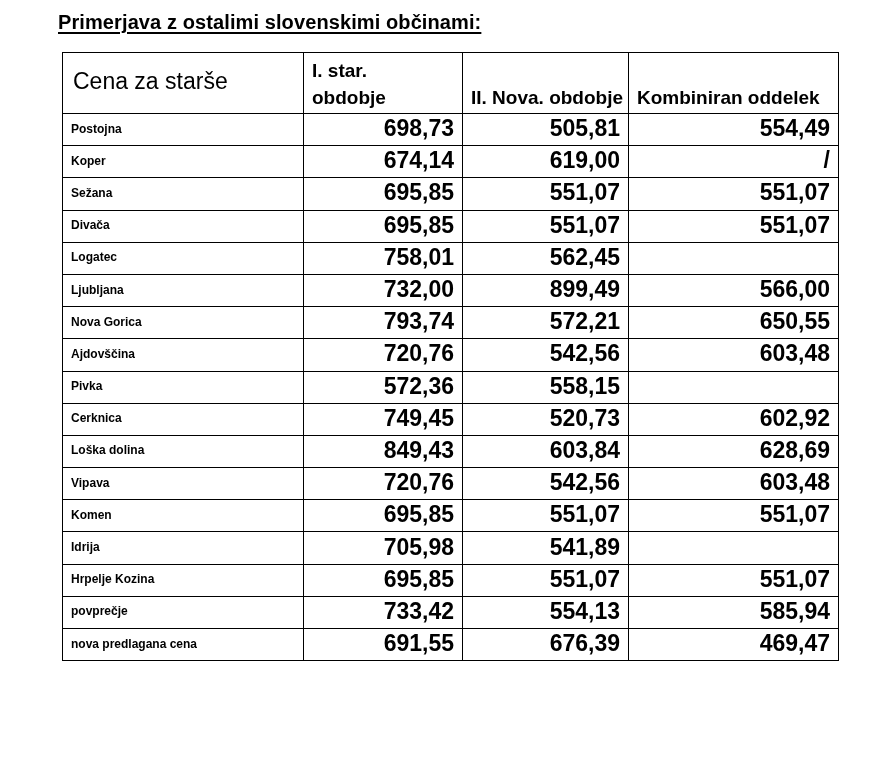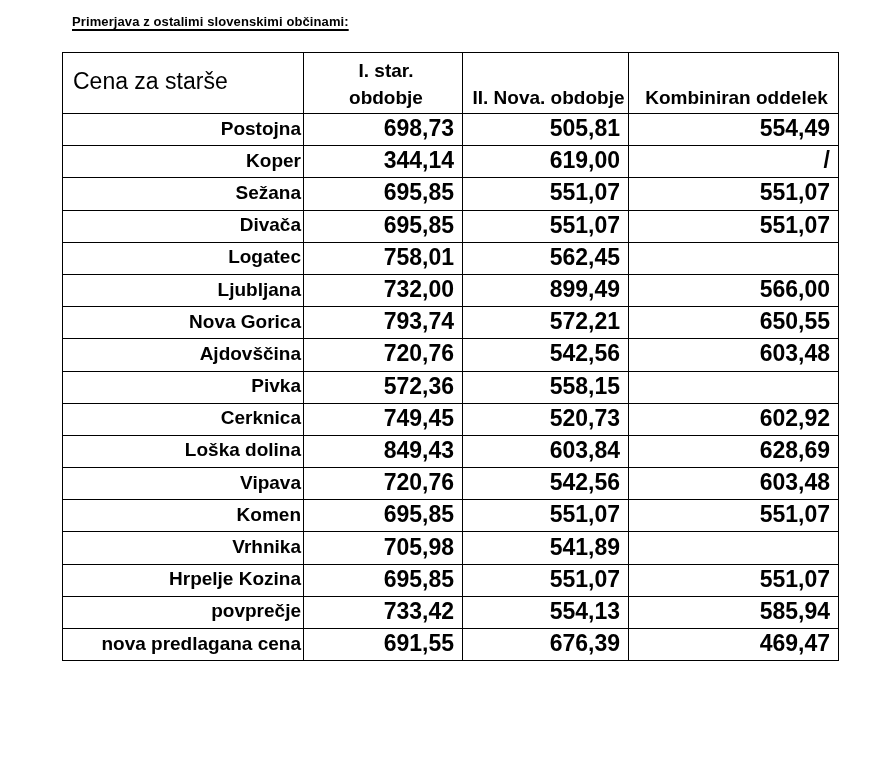--- a/index.html
+++ b/index.html
@@ -10,24 +10,24 @@
     height: 763px;
     background: #ffffff;
     color: #000000;
     font-family: "Liberation Sans", sans-serif;
     overflow: hidden;
   }
   .page {
     padding: 10px 0 0 58px;
   }
   .doc-title {
-    font-size: 13px;
+    font-size: 20px;
     font-weight: bold;
     line-height: 24px;
-    margin: 0 0 18px 14px;
+    margin: 0 0 18px 0;
     text-decoration: underline;
     text-decoration-thickness: 2px;
     text-underline-offset: 3px;
     letter-spacing: 0.1px;
   }
   table.cmp {
     border-collapse: collapse;
     table-layout: fixed;
     width: 776px;
     margin-left: 4px;
@@ -46,31 +46,31 @@
     font-size: 23px;
     font-weight: normal;
     text-align: left;
     vertical-align: middle;
     padding: 0 4px 4px 10px;
     white-space: nowrap;
   }
   th.h-sub {
     font-size: 19px;
     font-weight: bold;
-    text-align: center;
+    text-align: left;
     vertical-align: bottom;
     line-height: 27px;
     padding: 3px 2px 2px 8px;
   }
   th.h-wrap { white-space: pre-line; }
   th.h-nowrap { white-space: nowrap; }
   td.name {
-    font-size: 19px;
-    font-weight: bold;
-    text-align: right;
+    font-size: 12px;
+    font-weight: bold;
+    text-align: left;
     vertical-align: middle;
     padding: 0 2px 2px 8px;
     white-space: nowrap;
   }
   td.num {
     font-size: 23px;
     font-weight: bold;
     text-align: right;
     vertical-align: middle;
     padding: 0 8px 2px 2px;
@@ -102,21 +102,21 @@
     </thead>
     <tbody>
         <tr>
           <td class="name">Postojna</td>
           <td class="num">698,73</td>
           <td class="num">505,81</td>
           <td class="num">554,49</td>
         </tr>
         <tr>
           <td class="name">Koper</td>
-          <td class="num">344,14</td>
+          <td class="num">674,14</td>
           <td class="num">619,00</td>
           <td class="num">/</td>
         </tr>
         <tr>
           <td class="name">Sežana</td>
           <td class="num">695,85</td>
           <td class="num">551,07</td>
           <td class="num">551,07</td>
         </tr>
         <tr>
@@ -173,21 +173,21 @@
           <td class="num">542,56</td>
           <td class="num">603,48</td>
         </tr>
         <tr>
           <td class="name">Komen</td>
           <td class="num">695,85</td>
           <td class="num">551,07</td>
           <td class="num">551,07</td>
         </tr>
         <tr>
-          <td class="name">Vrhnika</td>
+          <td class="name">Idrija</td>
           <td class="num">705,98</td>
           <td class="num">541,89</td>
           <td class="num"></td>
         </tr>
         <tr>
           <td class="name">Hrpelje Kozina</td>
           <td class="num">695,85</td>
           <td class="num">551,07</td>
           <td class="num">551,07</td>
         </tr>

